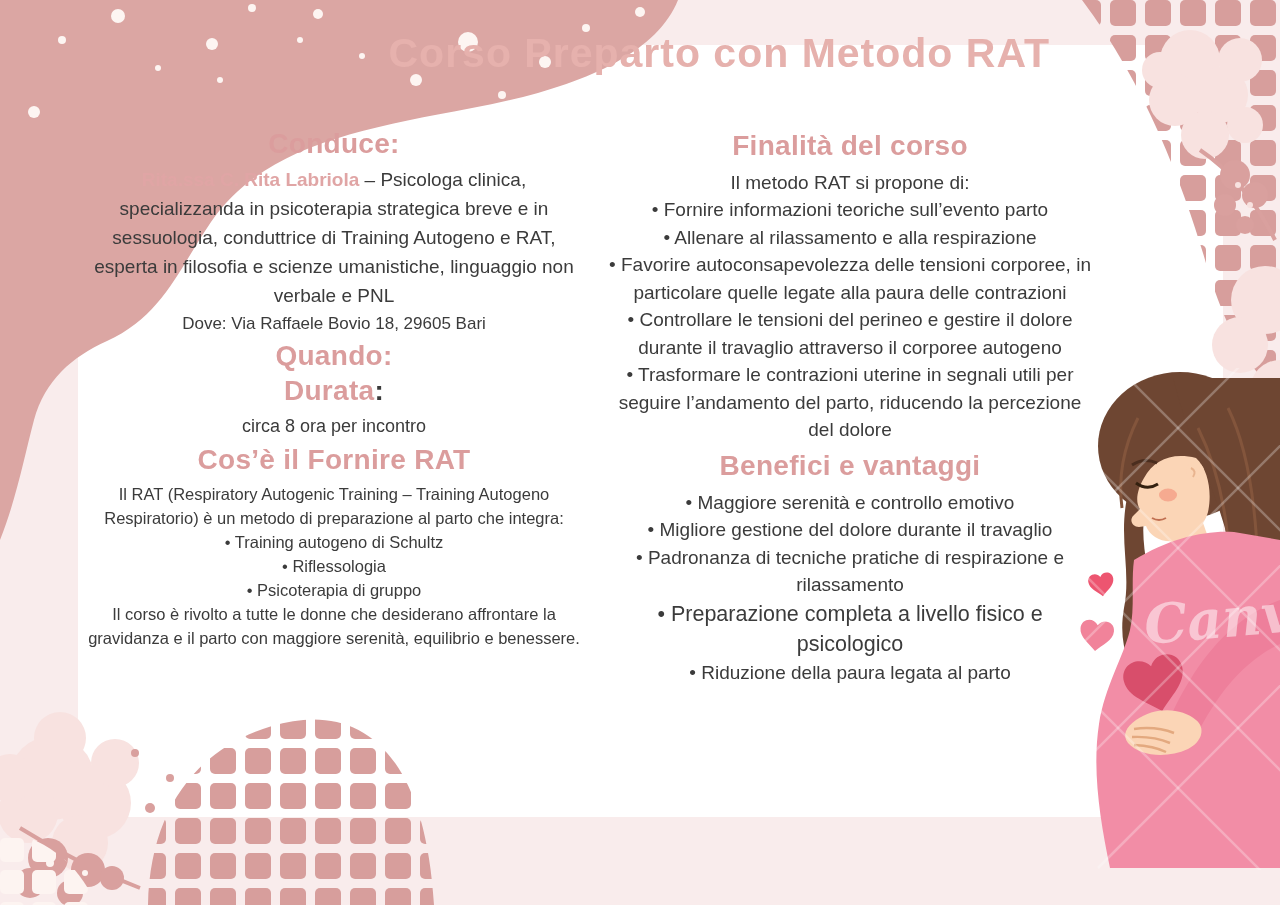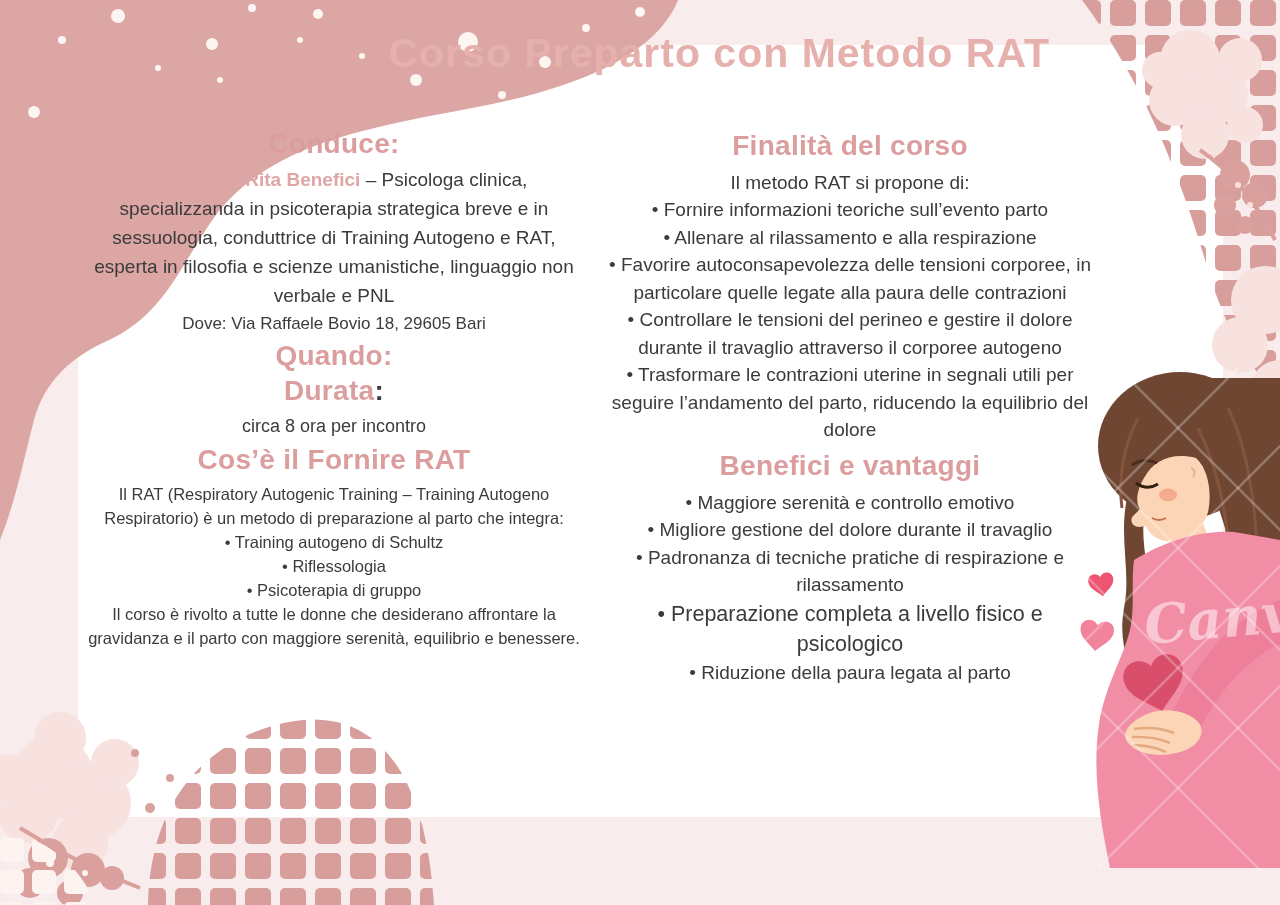--- a/index.html
+++ b/index.html
@@ -153,21 +153,21 @@
       <circle cx="70" cy="210" r="3"></circle>
     </g>
   </g>
   <path fill="url(#gcr)" d="M0 152 C40 158 78 182 96 227 L0 227 Z"></path>
 </svg>
 
 <div class="page-title">Corso Preparto con Metodo RAT</div>
 
 <div class="col col-left">
   <h2>Conduce:</h2>
-  <p class="bio"><span class="pink-name">Dott.ssa C. Rita Benefici</span><span> – Psicologa clinica, specializzanda in psicoterapia strategica breve e in sessuologia, conduttrice di Training Autogeno e RAT, esperta in filosofia e scienze umanistiche, linguaggio non verbale e PNL</span></p>
+  <p class="bio"><span class="pink-name">Rita.ssa C. Rita Labriola</span><span> – Psicologa clinica, specializzanda in psicoterapia strategica breve e in sessuologia, conduttrice di Training Autogeno e RAT, esperta in filosofia e scienze umanistiche, linguaggio non verbale e PNL</span></p>
   <p class="dove">Dove: Via Raffaele Bovio 18, 29605 Bari</p>
 
   <h2 class="h-quando">Quando:</h2>
 
   <h2 class="h-durata"><span>Durata</span><span class="dark-colon">:</span></h2>
   <p class="circa">circa 8 ora per incontro</p>
 
   <h2 class="h-metodo">Cos’è il Fornire RAT</h2>
   <p class="rat-intro">Il RAT (Respiratory Autogenic Training – Training Autogeno Respiratorio) è un metodo di preparazione al parto che integra:</p>
   <ul class="small-bullets">
@@ -179,21 +179,21 @@
 </div>
 
 <div class="col col-right">
   <h2>Finalità del corso</h2>
   <p class="fin-intro">Il metodo RAT si propone di:</p>
   <ul class="big-bullets">
     <li>Fornire informazioni teoriche sull’evento parto</li>
     <li>Allenare al rilassamento e alla respirazione</li>
     <li>Favorire autoconsapevolezza delle tensioni corporee, in particolare quelle legate alla paura delle contrazioni</li>
     <li>Controllare le tensioni del perineo e gestire il dolore durante il travaglio attraverso il corporee autogeno</li>
-    <li>Trasformare le contrazioni uterine in segnali utili per seguire l’andamento del parto, riducendo la equilibrio del dolore</li>
+    <li>Trasformare le contrazioni uterine in segnali utili per seguire l’andamento del parto, riducendo la percezione del dolore</li>
   </ul>
 
   <h2 class="h-benefici">Benefici e vantaggi</h2>
   <ul class="big-bullets benefici-list">
     <li>Maggiore serenità e controllo emotivo</li>
     <li>Migliore gestione del dolore durante il travaglio</li>
     <li>Padronanza di tecniche pratiche di respirazione e rilassamento</li>
     <li class="big">Preparazione completa a livello fisico e psicologico</li>
     <li>Riduzione della paura legata al parto</li>
   </ul>

